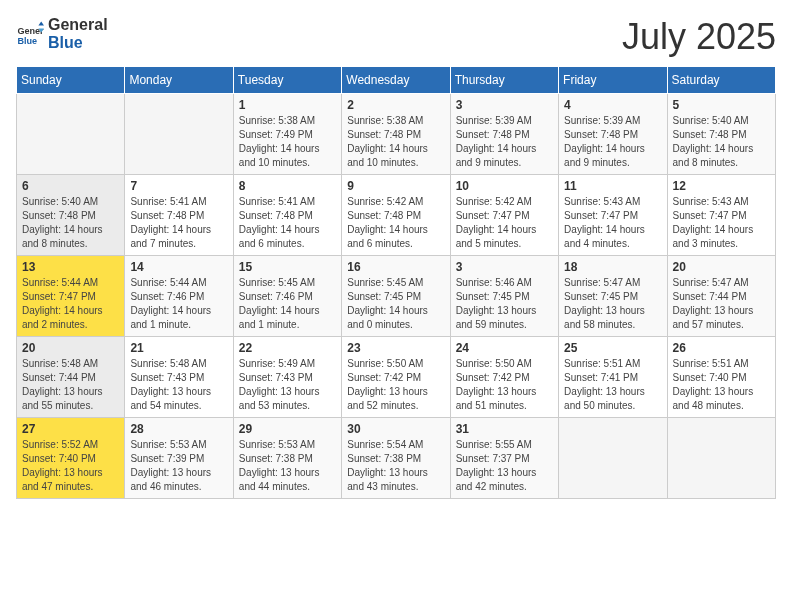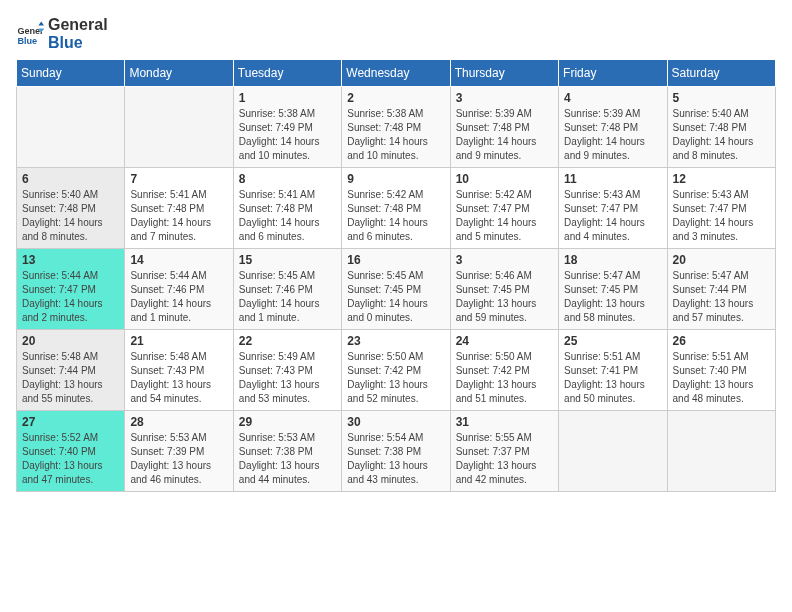--- a/index.html
+++ b/index.html
@@ -52,21 +52,21 @@
     tbody tr td {
       border: 1px solid #ccc;
       vertical-align: top;
       padding: 4px 5px;
       width: calc(100% / 7);
       height: 80px;
       color: #333;
       background: #fff;
     }
     tbody tr:nth-child(odd) td { background: #f9f9f9; }
-    tbody tr td:first-child { background: #5eead4; }
+    tbody tr td:first-child { background: #fde047; }
     tbody tr:nth-child(even) td:first-child { background: #ebebeb; }
     .day-num {
       font-size: 12px;
       font-weight: bold;
       display: block;
       margin-bottom: 2px;
     }
     .day-info {
       font-size: 10px;
       line-height: 1.4;
@@ -84,20 +84,21 @@
       <text x="2" y="34" font-size="13" font-weight="bold" fill="#1a5fa8">Blue</text>
       <polygon points="32,8 40,8 36,2" fill="#1a5fa8"></polygon>
       <polygon points="32,12 40,12 36,18" fill="#4a9fd4"></polygon>
     </svg>
     <div style="display:flex;flex-direction:column;line-height:1.1">
       <span style="font-size:16px;font-weight:bold;color:#333;">General</span>
       <span style="font-size:16px;font-weight:bold;color:#1a5fa8;">Blue</span>
     </div>
   </div>
   <div class="title-block">
+    <div class="month-title">July 2025</div>
   </div>
 </div>
 
 <table>
   <thead>
     <tr>
     <th>Sunday</th>
         <th>Monday</th>
         <th>Tuesday</th>
         <th>Wednesday</th>

